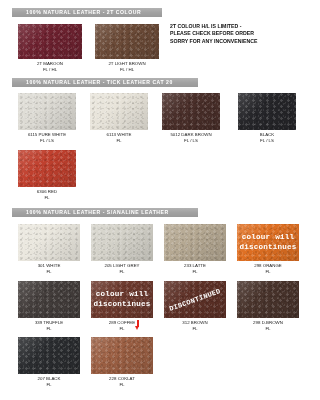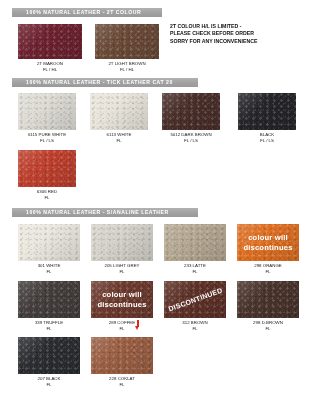--- a/index.html
+++ b/index.html
@@ -28,20 +28,21 @@
     white-space:nowrap;
     line-height:9px;
   }
 
   
   .sw{position:absolute;}
   .chip{
     position:relative;
     width:100%;height:100%;
     overflow:hidden;
+    font-family:Liberation Mono, monospace;
   }
   .grain{
     position:absolute;inset:0;
     opacity:.5;
     background-image:
       radial-gradient(circle at 20% 25%, rgba(255,255,255,.34) 0 18%, transparent 19%),
       radial-gradient(circle at 62% 12%, rgba(0,0,0,.20) 0 15%, transparent 16%),
       radial-gradient(circle at 86% 48%, rgba(255,255,255,.22) 0 16%, transparent 17%),
       radial-gradient(circle at 38% 70%, rgba(0,0,0,.18) 0 17%, transparent 18%),
       radial-gradient(circle at 8% 88%, rgba(255,255,255,.18) 0 14%, transparent 15%),

